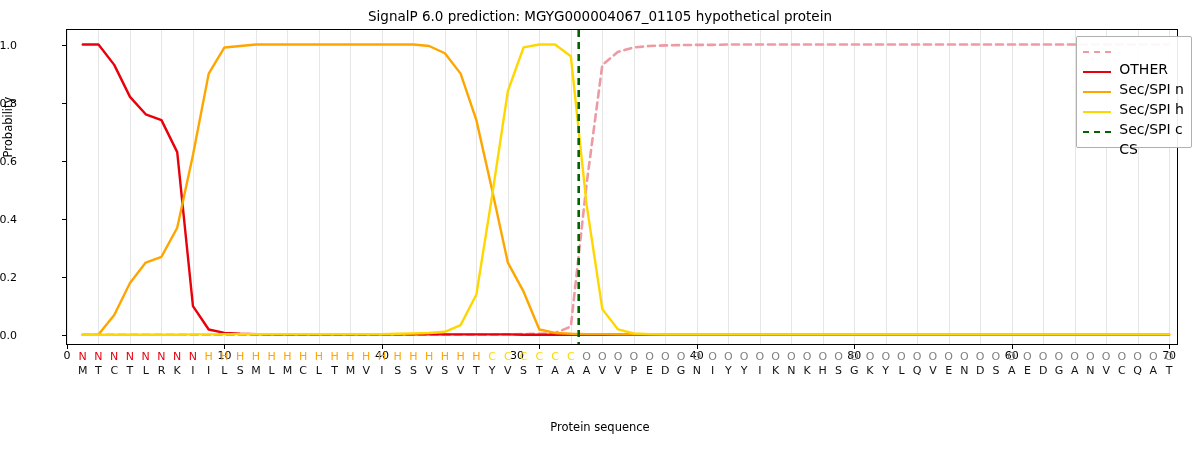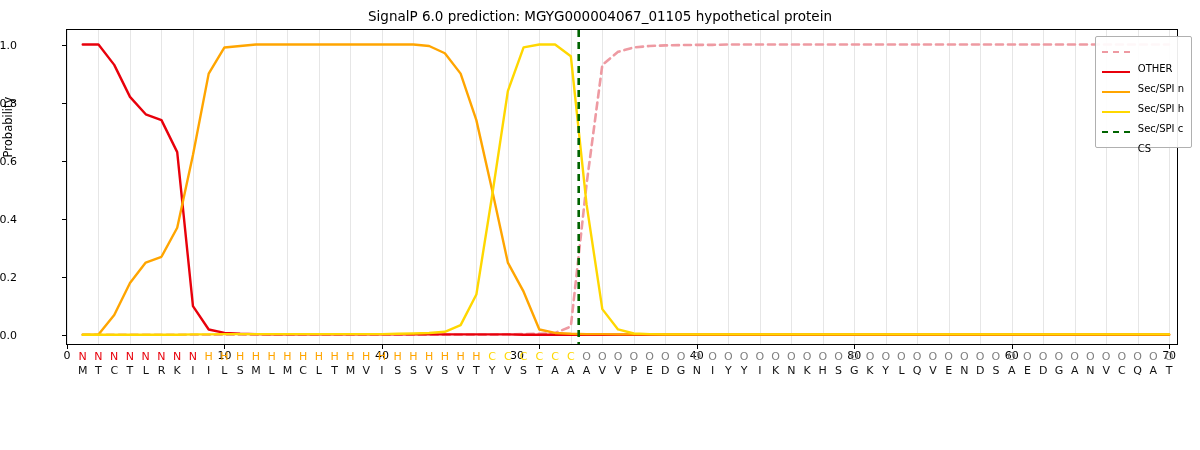--- a/index.html
+++ b/index.html
@@ -43,21 +43,21 @@
 
   
   .legend{
     position:absolute;right:8px;top:36px;
     border:1px solid #b0b0b0;background:rgba(255,255,255,0.92);
     border-radius:2px;padding:5px 7px 5px 6px;
     box-shadow:0 0 0 0 #fff;
   }
   .legend-row{display:flex;align-items:center;height:20px;}
   .swatch{width:28px;height:0;border-top-width:2px;border-top-style:solid;margin-right:8px;}
-  .legend-label{font-size:10px;color:#000;white-space:nowrap;margin-top:33px;}
+  .legend-label{font-size:14px;color:#000;white-space:nowrap;margin-top:33px;}
 </style>
 </head>
 <body>
 
 <div id="root">
 
   <div class="title">SignalP 6.0 prediction: MGYG000004067_01105 hypothetical protein</div>
 
   <div class="axes" id="axes">
     <div class="gridlayer" id="gridlayer">
@@ -134,20 +134,21 @@
       <div class="xtickmark" style="left: 696.787px;"></div>
       <div class="xtick" style="left: 854.234px;">80</div>
       <div class="xtickmark" style="left: 854.234px;"></div>
       <div class="xtick" style="left: 1011.68px;">60</div>
       <div class="xtickmark" style="left: 1011.68px;"></div>
       <div class="xtick" style="left: 1169.13px;">70</div>
       <div class="xtickmark" style="left: 1169.13px;"></div>
     </div>
 
   <div class="ylabel">Probability</div>
+  <div class="xlabel">Protein sequence</div>
 
   <div class="resrow" id="state-row">
       <span style="left: 82.7447px; color: rgb(232, 0, 11);">N</span>
       <span style="left: 98.4894px; color: rgb(232, 0, 11);">N</span>
       <span style="left: 114.234px; color: rgb(232, 0, 11);">N</span>
       <span style="left: 129.979px; color: rgb(232, 0, 11);">N</span>
       <span style="left: 145.723px; color: rgb(232, 0, 11);">N</span>
       <span style="left: 161.468px; color: rgb(232, 0, 11);">N</span>
       <span style="left: 177.213px; color: rgb(232, 0, 11);">N</span>
       <span style="left: 192.957px; color: rgb(232, 0, 11);">N</span>

